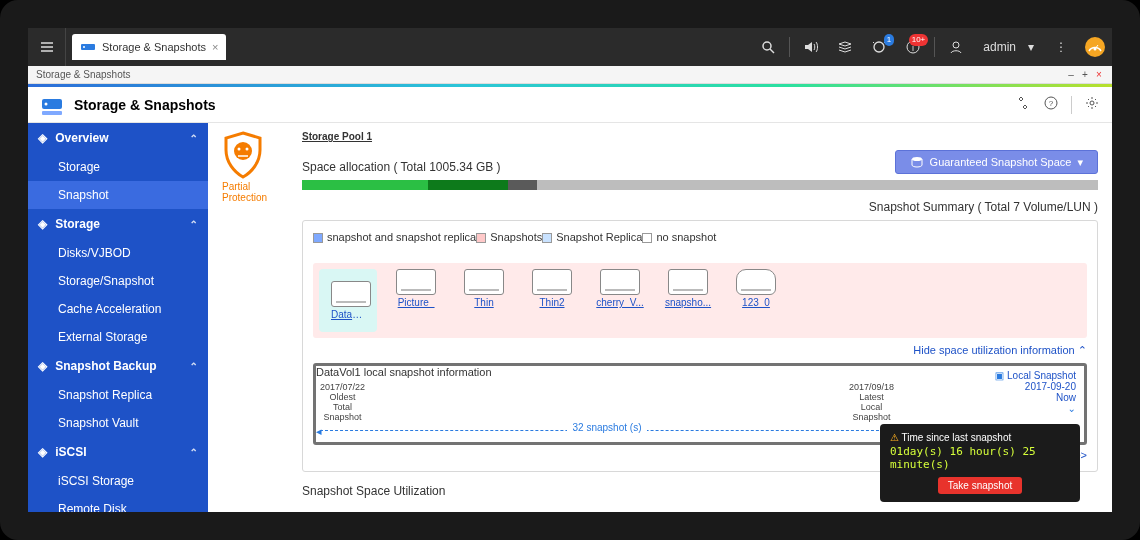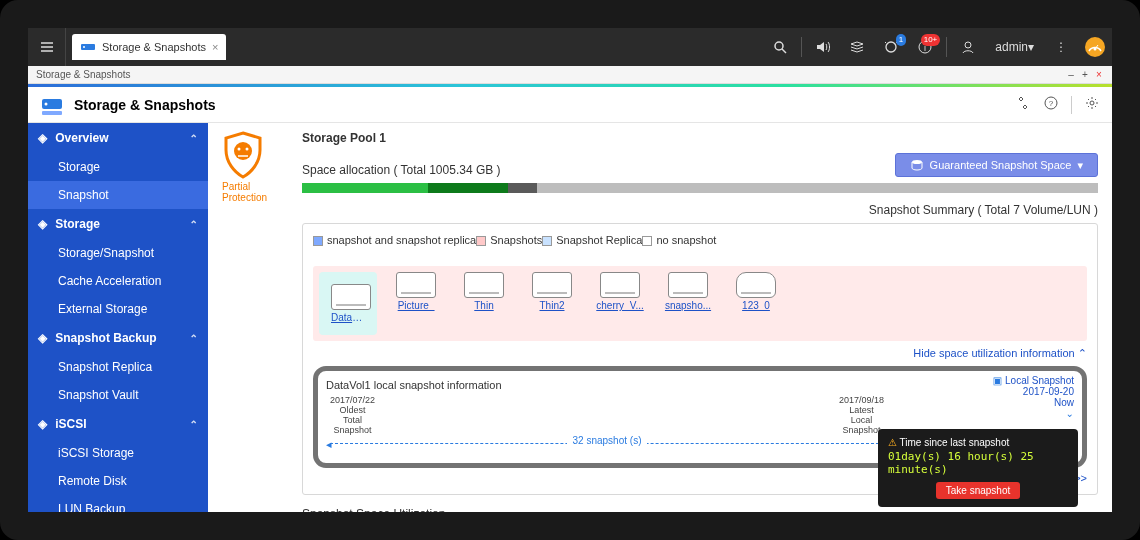--- a/index.html
+++ b/index.html
@@ -8,21 +8,21 @@
 .screen { position: absolute; left: 28px; top: 28px; right: 28px; bottom: 0; background: #fff; display: flex; flex-direction: column; overflow: hidden; }
 
 
 .topbar { height: 38px; background: #2b2b2b; display: flex; align-items: center; color: #ddd; font-size: 12px; }
 .menu-btn { width: 38px; height: 38px; display: flex; align-items: center; justify-content: center; color: #ddd; border-right: 1px solid #444; }
 .tab { background: #fff; height: 26px; margin-left: 6px; border-radius: 3px 3px 0 0; display: flex; align-items: center; padding: 0 8px; gap: 6px; color: #333; font-size: 11px; }
 .tab .close { color: #888; cursor: pointer; }
 .topbar-spacer { flex: 1; }
 .topbar-icon { width: 34px; height: 38px; display: flex; align-items: center; justify-content: center; position: relative; color: #ddd; }
 .badge { position: absolute; top: 6px; right: 2px; background: #e33; color: #fff; font-size: 8px; border-radius: 7px; padding: 0 3px; line-height: 12px; }
-.topbar-user { display: flex; align-items: center; gap: 0; padding: 0 10px; font-size: 12px; }
+.topbar-user { display: flex; align-items: center; gap: 12px; padding: 0 10px; font-size: 12px; }
 
 
 .crumb { height: 18px; background: #f5f5f5; color: #555; font-size: 10px; padding: 2px 8px; display: flex; align-items: center; justify-content: space-between; border-bottom: 1px solid #ddd; }
 .wctrl { display: flex; gap: 4px; }
 .wctrl span { width: 10px; text-align: center; cursor: pointer; }
 
 
 .grad { height: 3px; background: linear-gradient(90deg, #2b6cd8 0%, #2bc5d8 40%, #2be0a0 70%, #b8e02b 100%); }
 
 
@@ -37,21 +37,21 @@
 .sb-group { display: flex; align-items: center; gap: 8px; padding: 8px 10px; font-weight: bold; background: #1e52c7; cursor: pointer; }
 .sb-group .chev { margin-left: auto; font-size: 10px; opacity: .8; }
 .sb-item { padding: 7px 10px 7px 30px; cursor: pointer; }
 .sb-item.active { background: #3a6be0; }
 
 .content { flex: 1; background: #fff; overflow: auto; padding: 8px 14px; color: #333; }
 .hdrrow { display: flex; align-items: flex-start; gap: 16px; }
 .shield { width: 64px; text-align: left; font-size: 10px; color: #f57c00; }
 .shield svg { width: 42px; height: 48px; }
 .poolcol { flex: 1; }
-.pooltitle { font-size: 12px; font-weight: bold; margin-bottom: 8px; }
+.pooltitle { font-size: 10px; font-weight: bold; margin-bottom: 8px; text-decoration: underline; }
 .spacelabel { font-size: 12px; margin-bottom: 6px; display: flex; align-items: flex-end; }
 .legend { display: flex; gap: 18px; font-size: 10px; color: #555; margin-bottom: 4px; flex-wrap: wrap; }
 .legend .sw { display: inline-block; width: 10px; height: 10px; margin-right: 4px; vertical-align: middle; }
 .bar { display: flex; height: 10px; width: 100%; background: #efefef; margin-bottom: 10px; }
 .btn-snapspace { background: #7a8de8; color: #fff; border: 1px solid #5c72d8; border-radius: 3px; padding: 4px 14px; font-size: 11px; display: flex; align-items: center; gap: 6px; }
 
 .summary-title { font-size: 12px; margin: 10px 0 6px; text-align: right; }
 .summary-box { border: 1px solid #d8d8d8; border-radius: 3px; padding: 10px; font-size: 11px; }
 .slegend { display: flex; margin-bottom: 20px; }
 .slegend .sw { display: inline-block; width: 10px; height: 10px; margin-right: 4px; border: 1px solid #999; vertical-align: middle; }
@@ -59,21 +59,21 @@
 .volrow { background: #ffeaea; padding: 6px; border-radius: 3px; display: flex; gap: 10px; }
 .vol { width: 58px; text-align: center; font-size: 10px; }
 .vol.sel { background: #d9f7f4; padding: 12px; border-radius: 4px; }
 .volicon { width: 40px; height: 26px; margin: 0 auto 2px; border: 1px solid #888; border-radius: 3px; position: relative; background: #fff; }
 .volicon::after { content: ""; position: absolute; bottom: 3px; left: 4px; right: 4px; height: 2px; background: #bbb; }
 .vol.cyl .volicon { border-radius: 10px 10px 6px 6px; }
 .vol .vname { color: #1e52c7; text-decoration: underline; white-space: nowrap; overflow: hidden; text-overflow: ellipsis; display: block; }
 
 .hidelink { text-align: right; color: #1e52c7; font-size: 11px; margin: 6px 0; cursor: pointer; }
 
-.snapinfo { border: 5px solid #737373; border-radius: 13px; padding: 8px; font-size: 10px; position: relative; }
+.snapinfo { border: 3px solid #737373; border-radius: 3px; font-size: 10px; position: relative; }
 .snapinfo-title { font-size: 11px; margin-bottom: 4px; }
 .timeline { display: flex; justify-content: space-between; position: relative; margin: 4px 40px 0 4px; }
 .tl-col { text-align: center; font-size: 9px; color: #444; }
 .tl-line { position: relative; height: 14px; margin: 2px 4px 4px; }
 .tl-line .line { position: absolute; left: 0; right: 0; top: 6px; border-top: 1px dashed #2a7be0; }
 .tl-line .arrow { position: absolute; top: 1px; font-size: 11px; color: #2a7be0; }
 .tl-count { position: absolute; left: 0; right: 0; top: -2px; text-align: center; color: #2a7be0; font-size: 10px; background: #fff; width: 80px; margin: 0 auto; }
 
 .localsnap { position: absolute; right: 8px; top: 4px; text-align: right; font-size: 10px; color: #1e52c7; }
 .localsnap .now { color: #1e52c7; }
@@ -202,20 +202,21 @@
           <span>Overview</span>
           <span class="chev">⌃</span>
         </div>
         <div class="sb-item">Storage</div>
         <div class="sb-item active">Snapshot</div>
         <div class="sb-group">
           <span>◈</span>
           <span>Storage</span>
           <span class="chev">⌃</span>
         </div>
+        <div class="sb-item">Disks/VJBOD</div>
         <div class="sb-item">Storage/Snapshot</div>
         <div class="sb-item">Cache Acceleration</div>
         <div class="sb-item">External Storage</div>
         <div class="sb-group">
           <span>◈</span>
           <span>Snapshot Backup</span>
           <span class="chev">⌃</span>
         </div>
         <div class="sb-item">Snapshot Replica</div>
         <div class="sb-item">Snapshot Vault</div>

